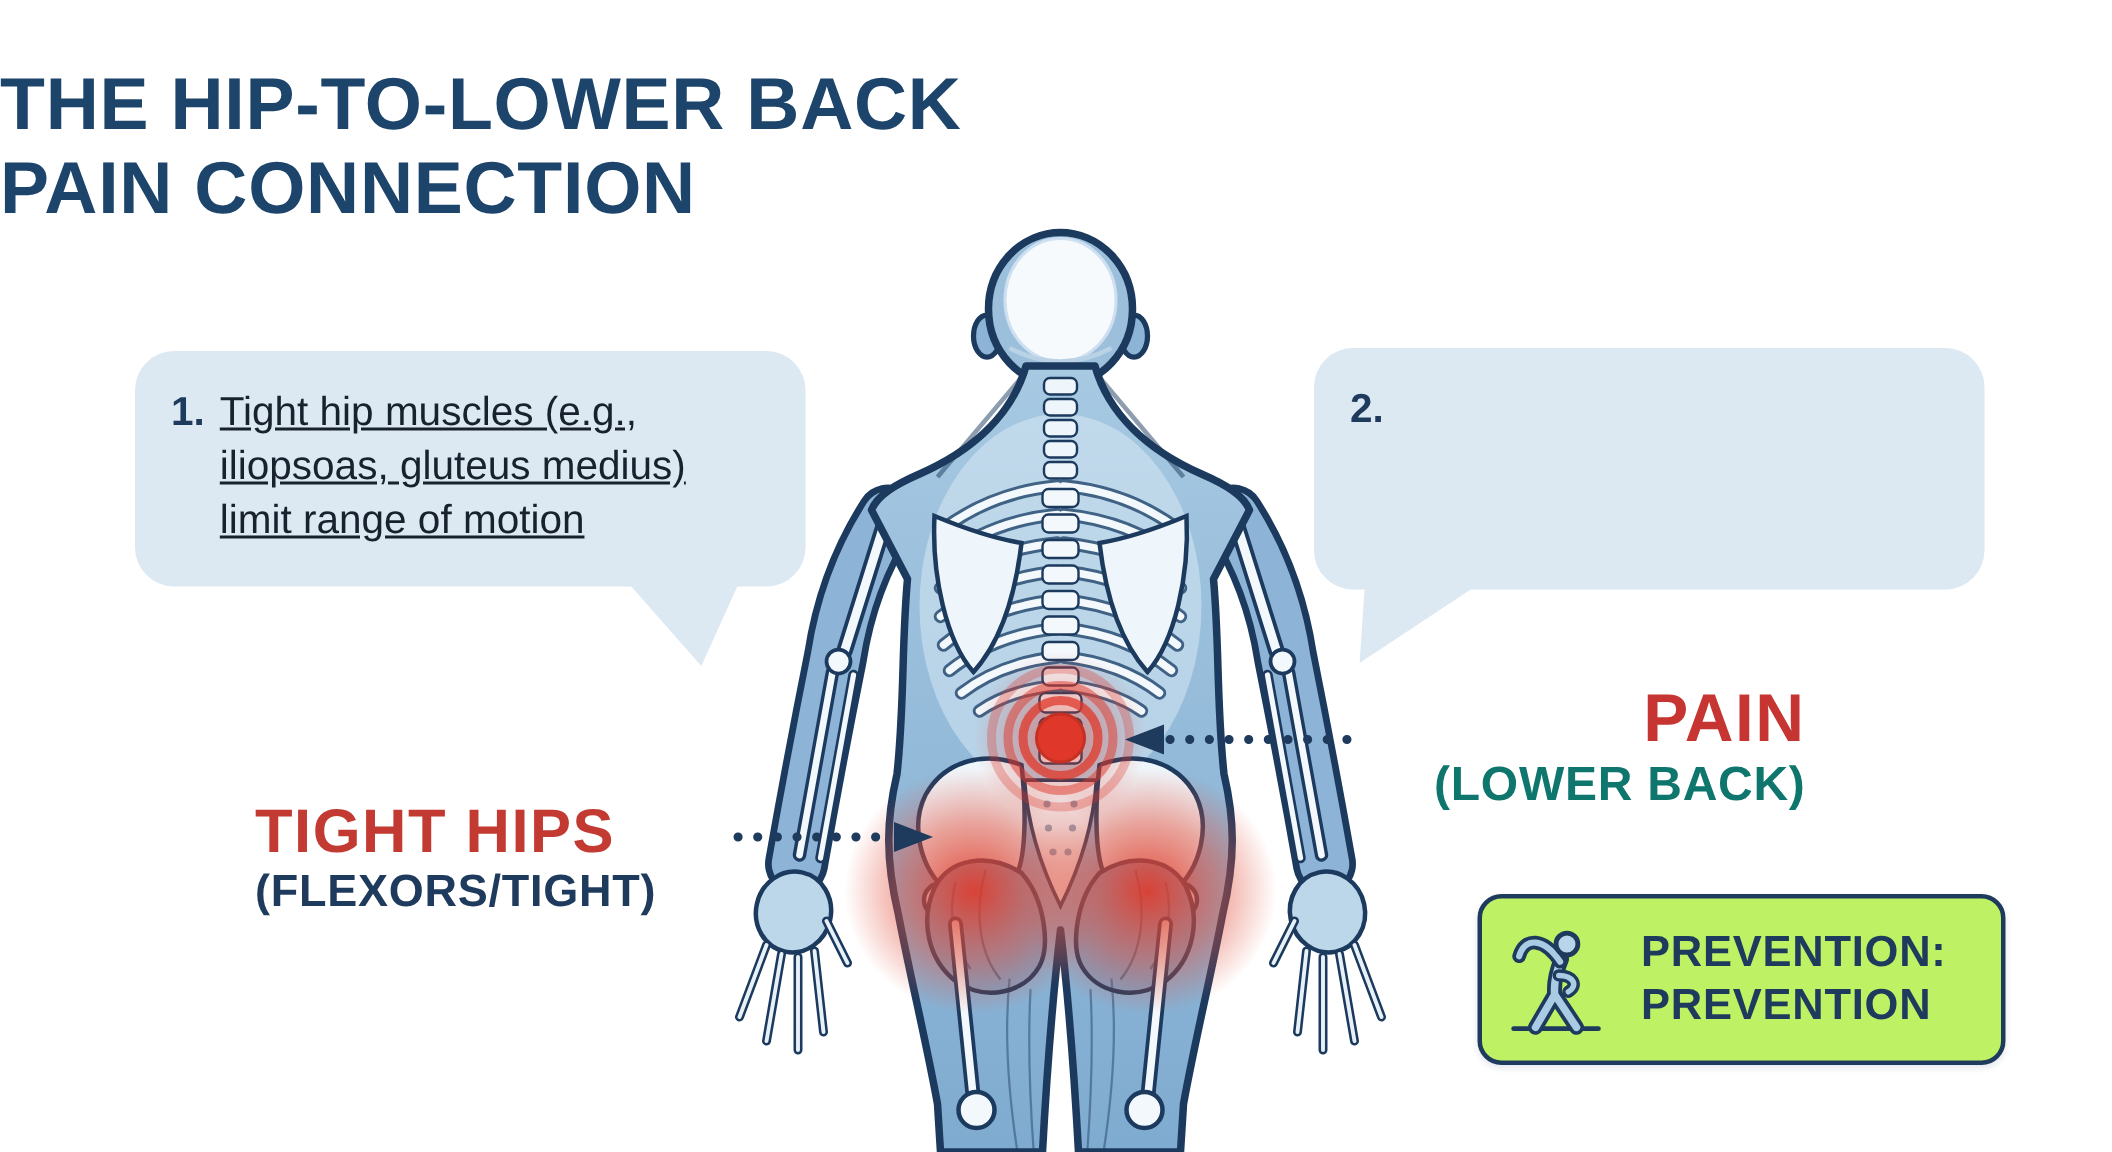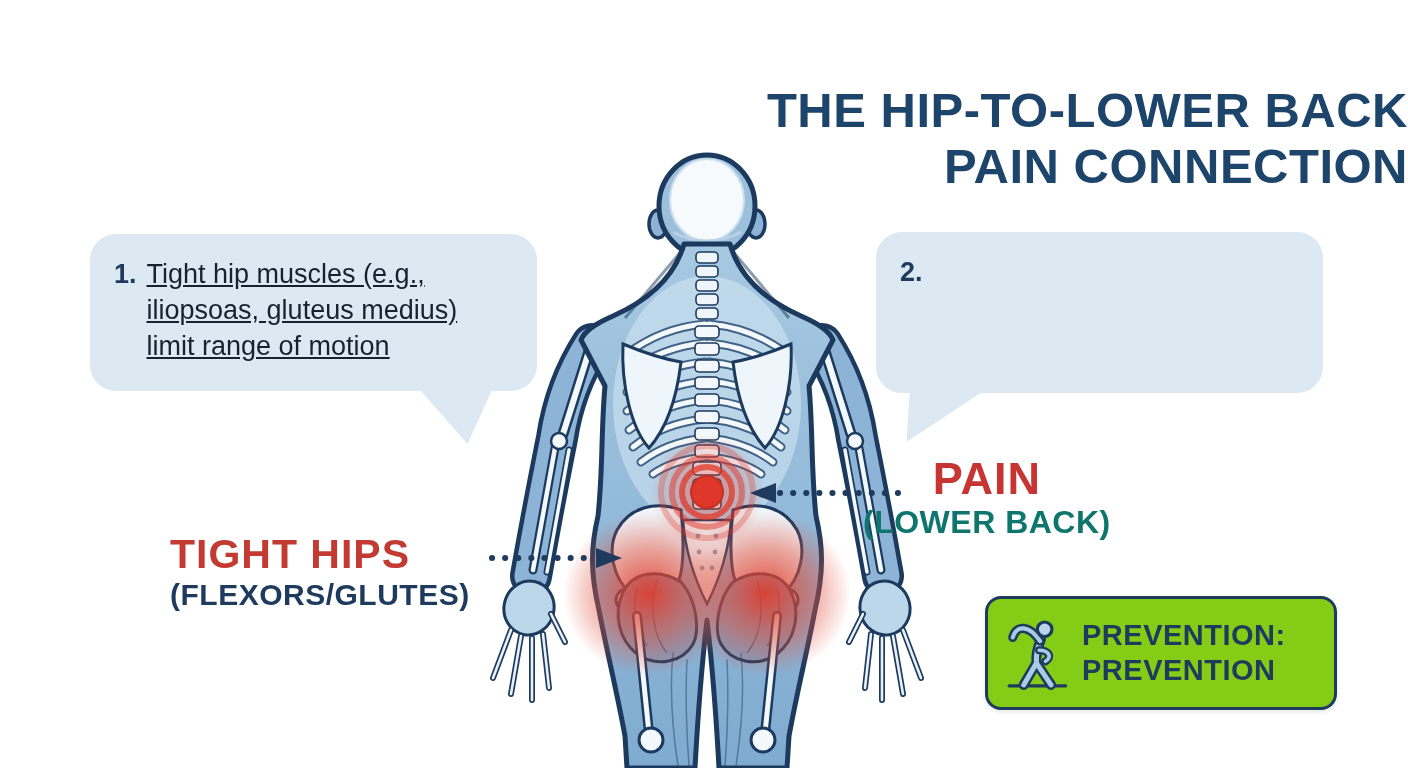--- a/index.html
+++ b/index.html
@@ -2,49 +2,49 @@
 <html><head>
 <meta charset="utf-8">
 <style>
   html,body{margin:0;padding:0;}
   body{
     width:1408px;height:768px;position:relative;overflow:hidden;background:#ffffff;
     font-family:"Liberation Sans","DejaVu Sans",sans-serif;
   }
   .stage{position:absolute;inset:0;}
   .title{
-    position:absolute;top:42px;left:0;right:0;text-align:right;
-    color:#1d456b;font-weight:bold;font-size:49px;line-height:1.15;letter-spacing:.5px;margin-top:40px;
+    position:absolute;top:42px;left:0;right:0;text-align:left;
+    color:#1d456b;font-weight:bold;font-size:49px;line-height:1.15;letter-spacing:.5px;
   }
   .bubble{
     position:absolute;background:#dce9f3;border-radius:26px;
     color:#18222e;font-size:27px;line-height:36px;
   }
   .bubble-inner{display:flex;gap:10px;padding:22px 12px 0 24px;}
   .bubble .num{color:#1e3a5c;font-weight:bold;flex:0 0 auto;}
   .bubble .txt{white-space:pre-line;text-decoration:underline;}
   .bubble1{left:90px;top:234px;width:447px;height:157px;}
   .bubble2{left:876px;top:232px;width:447px;height:161px;}
   .tail{position:absolute;background:#dce9f3;}
   .tail1{left:330px;top:calc(100% - 1px);width:72px;height:54px;clip-path:polygon(0 0,100% 0,66% 100%);}
   .tail2{left:22px;top:calc(100% - 1px);width:84px;height:50px;clip-path:polygon(14% 0,100% 0,10% 100%);}
   .figure-svg{position:absolute;left:477px;top:148px;width:460px;height:620px;}
   .arrow-svg{position:absolute;z-index:5;}
   .arrow1{left:488px;top:545px;}
   .arrow2{left:748px;top:480px;}
   .label-tight{position:absolute;left:170px;top:531px;width:330px;z-index:6;}
   .label-tight .t1{color:#c23a31;font-size:41px;font-weight:bold;letter-spacing:1px;line-height:46px;}
   .label-tight .t2{color:#1e3a5c;font-size:30px;font-weight:bold;letter-spacing:.5px;line-height:36px;}
-  .label-pain{position:absolute;left:863px;top:455px;text-align:center;z-index:6;}
+  .label-pain{position:absolute;left:956px;top:455px;text-align:right;z-index:6;}
   .label-pain .t1{color:#c63532;font-size:45px;font-weight:bold;letter-spacing:1px;line-height:48px;}
   .label-pain .t2{color:#0f766e;font-size:32px;font-weight:bold;letter-spacing:.5px;line-height:38px;}
   .prevention{
     position:absolute;left:985px;top:596px;width:352px;height:114px;box-sizing:border-box;
-    background:#84cc16;border:3px solid #1e3a5c;border-radius:16px;
-    display:flex;align-items:center;gap:0;padding:0 12px 0 12px;z-index:6;
+    background:#bef264;border:3px solid #1e3a5c;border-radius:16px;
+    display:flex;align-items:center;gap:12px;padding:0 12px 0 12px;z-index:6;
     box-shadow:0 2px 4px rgba(30,58,92,.12);
   }
   .prev-text{color:#1e3a5c;font-weight:bold;font-size:29px;line-height:35px;letter-spacing:.5px;}
 </style>
 </head>
 <body>
 
 <div class="stage">
 
   <div class="title">
@@ -262,21 +262,21 @@
     <polygon points="108,3 134,13 108,23" fill="#1e3a5c"></polygon>
   </svg>
 
   <svg class="arrow-svg arrow2" width="160" height="26" viewBox="0 0 160 26">
     <polygon points="28,3 2,13 28,23" fill="#1e3a5c"></polygon>
     <line x1="32" y1="13" x2="156" y2="13" stroke="#1e3a5c" stroke-width="6" stroke-linecap="round" stroke-dasharray="0.1 13"></line>
   </svg>
 
   <div class="label-tight">
     <div class="t1">TIGHT HIPS</div>
-    <div class="t2">(FLEXORS/GLUTES)</div>
+    <div class="t2">(FLEXORS/TIGHT)</div>
   </div>
 
   <div class="label-pain">
     <div class="t1">PAIN</div>
     <div class="t2">(LOWER BACK)</div>
   </div>
 
   <div class="prevention">
     <svg width="82" height="82" viewBox="0 0 90 90">
       <g stroke-linecap="round" fill="none">

